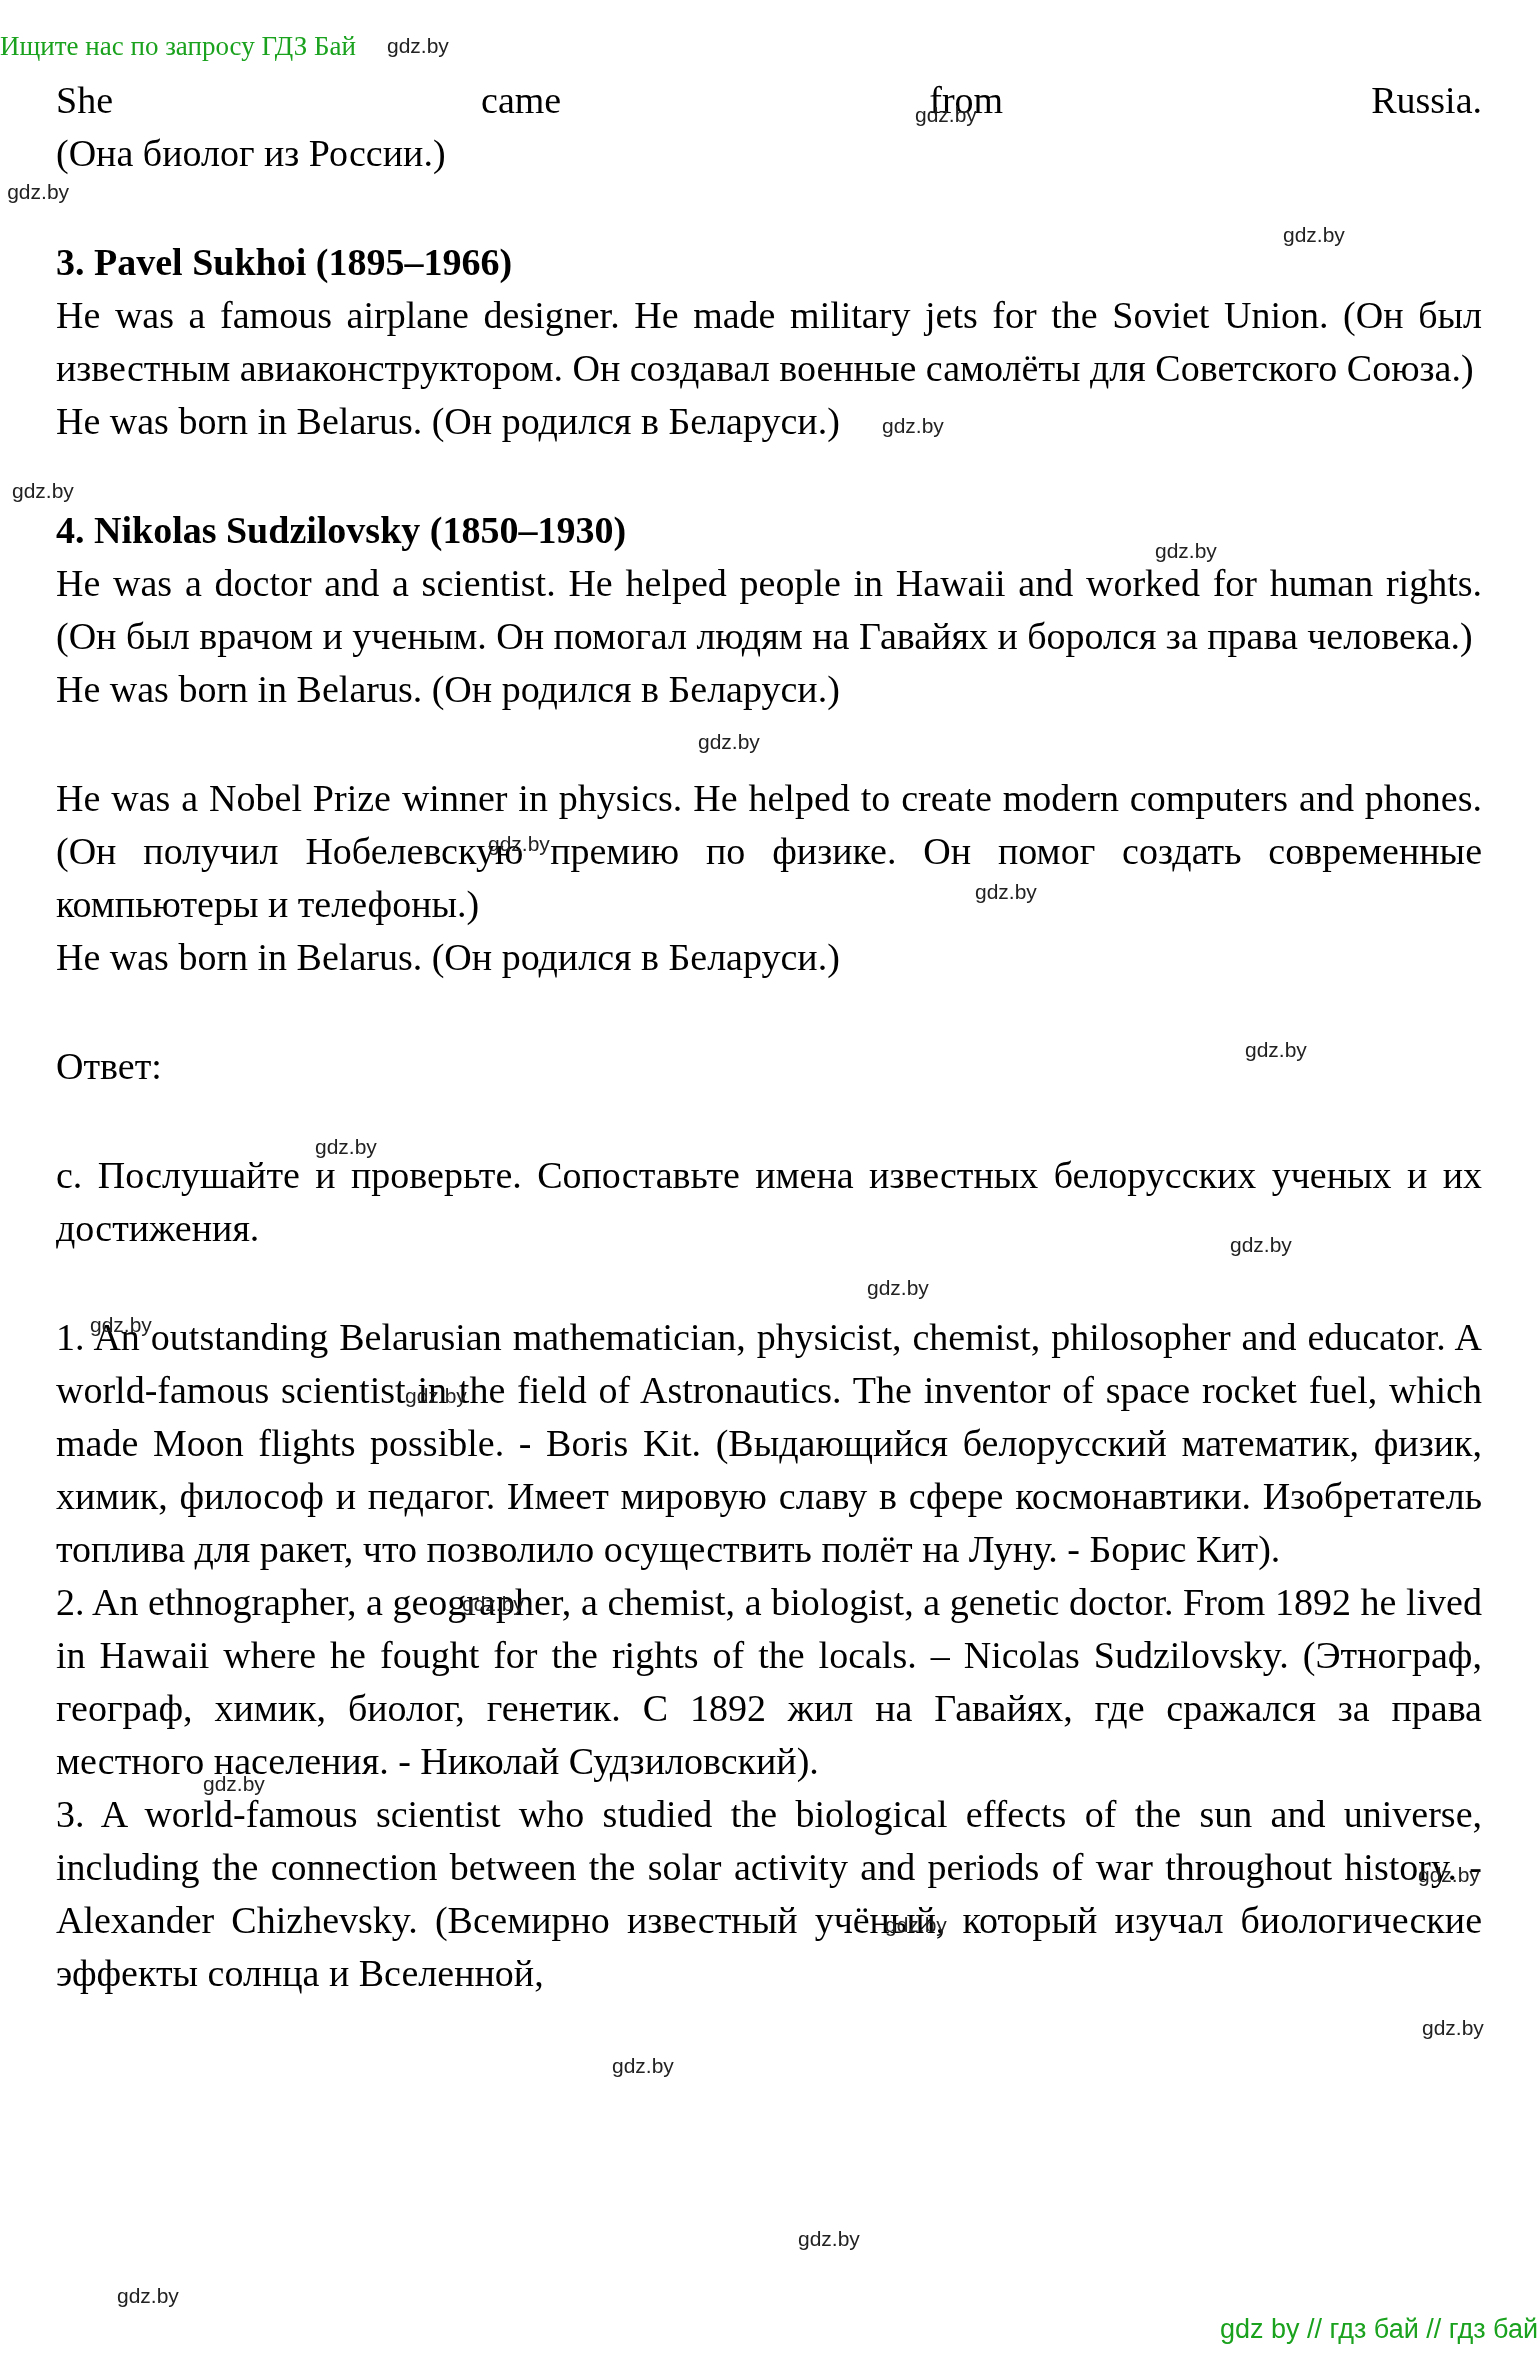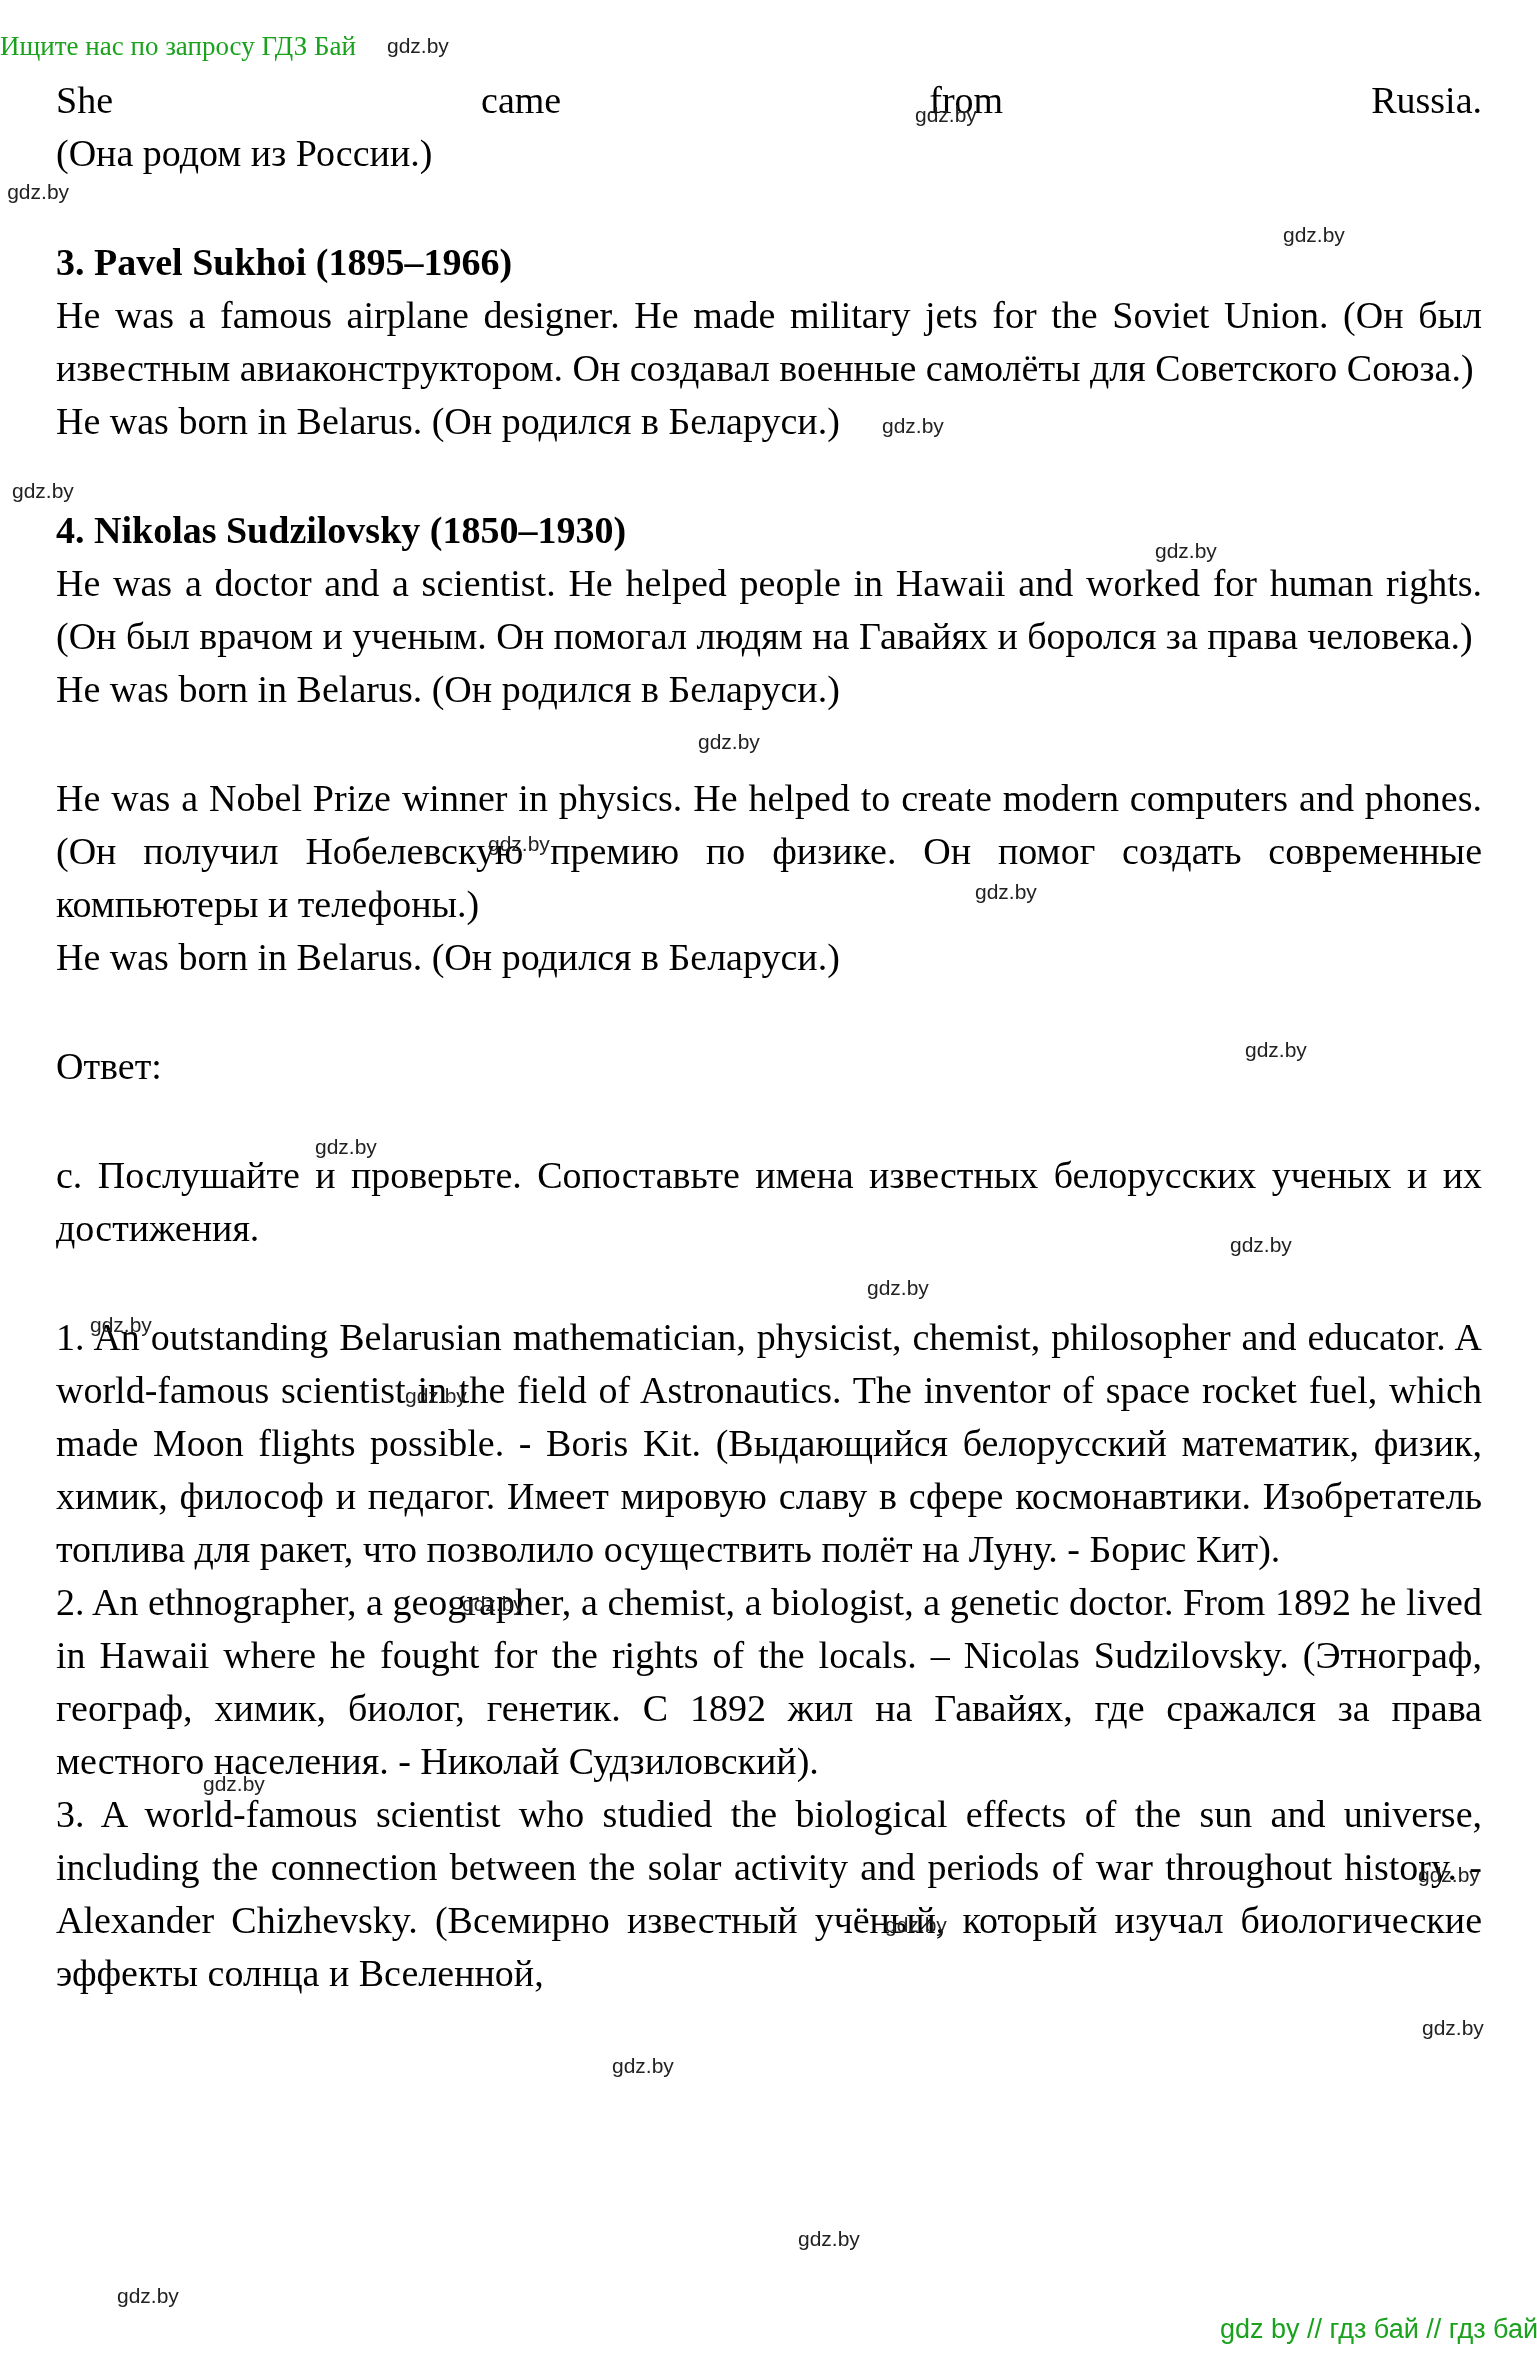--- a/index.html
+++ b/index.html
@@ -68,21 +68,21 @@
 <body>
 
 <div class="page">
 
   <div class="top-note green" style="color: rgb(26, 162, 30);">Ищите нас по запросу ГДЗ Бай</div>
 
   <div class="content">
 
     <div class="block">
       <div class="spread">She came from Russia.</div>
-      <div>(Она родом из России.)</div>
+      <div>(Она биолог из России.)</div>
     </div>
 
     <div class="block">
       <div class="heading">3. Pavel Sukhoi (1895–1966)</div>
       <div>He was a famous airplane designer. He made military jets for the Soviet Union. (Он был известным авиаконструктором. Он создавал военные самолёты для Советского Союза.)</div>
       <div>He was born in Belarus. (Он родился в Беларуси.)</div>
     </div>
 
     <div class="block">
       <div class="heading">4. Nikolas Sudzilovsky (1850–1930)</div>

